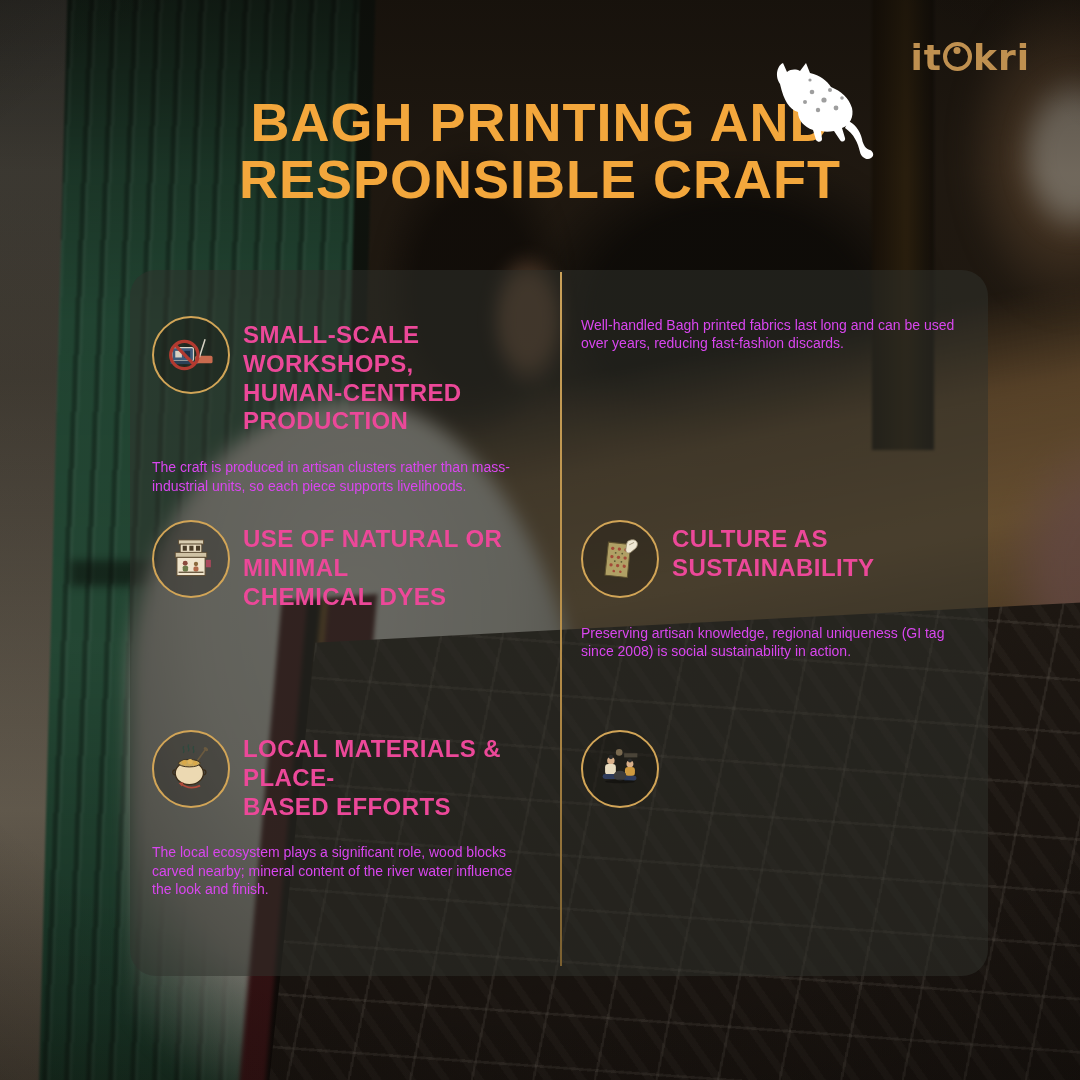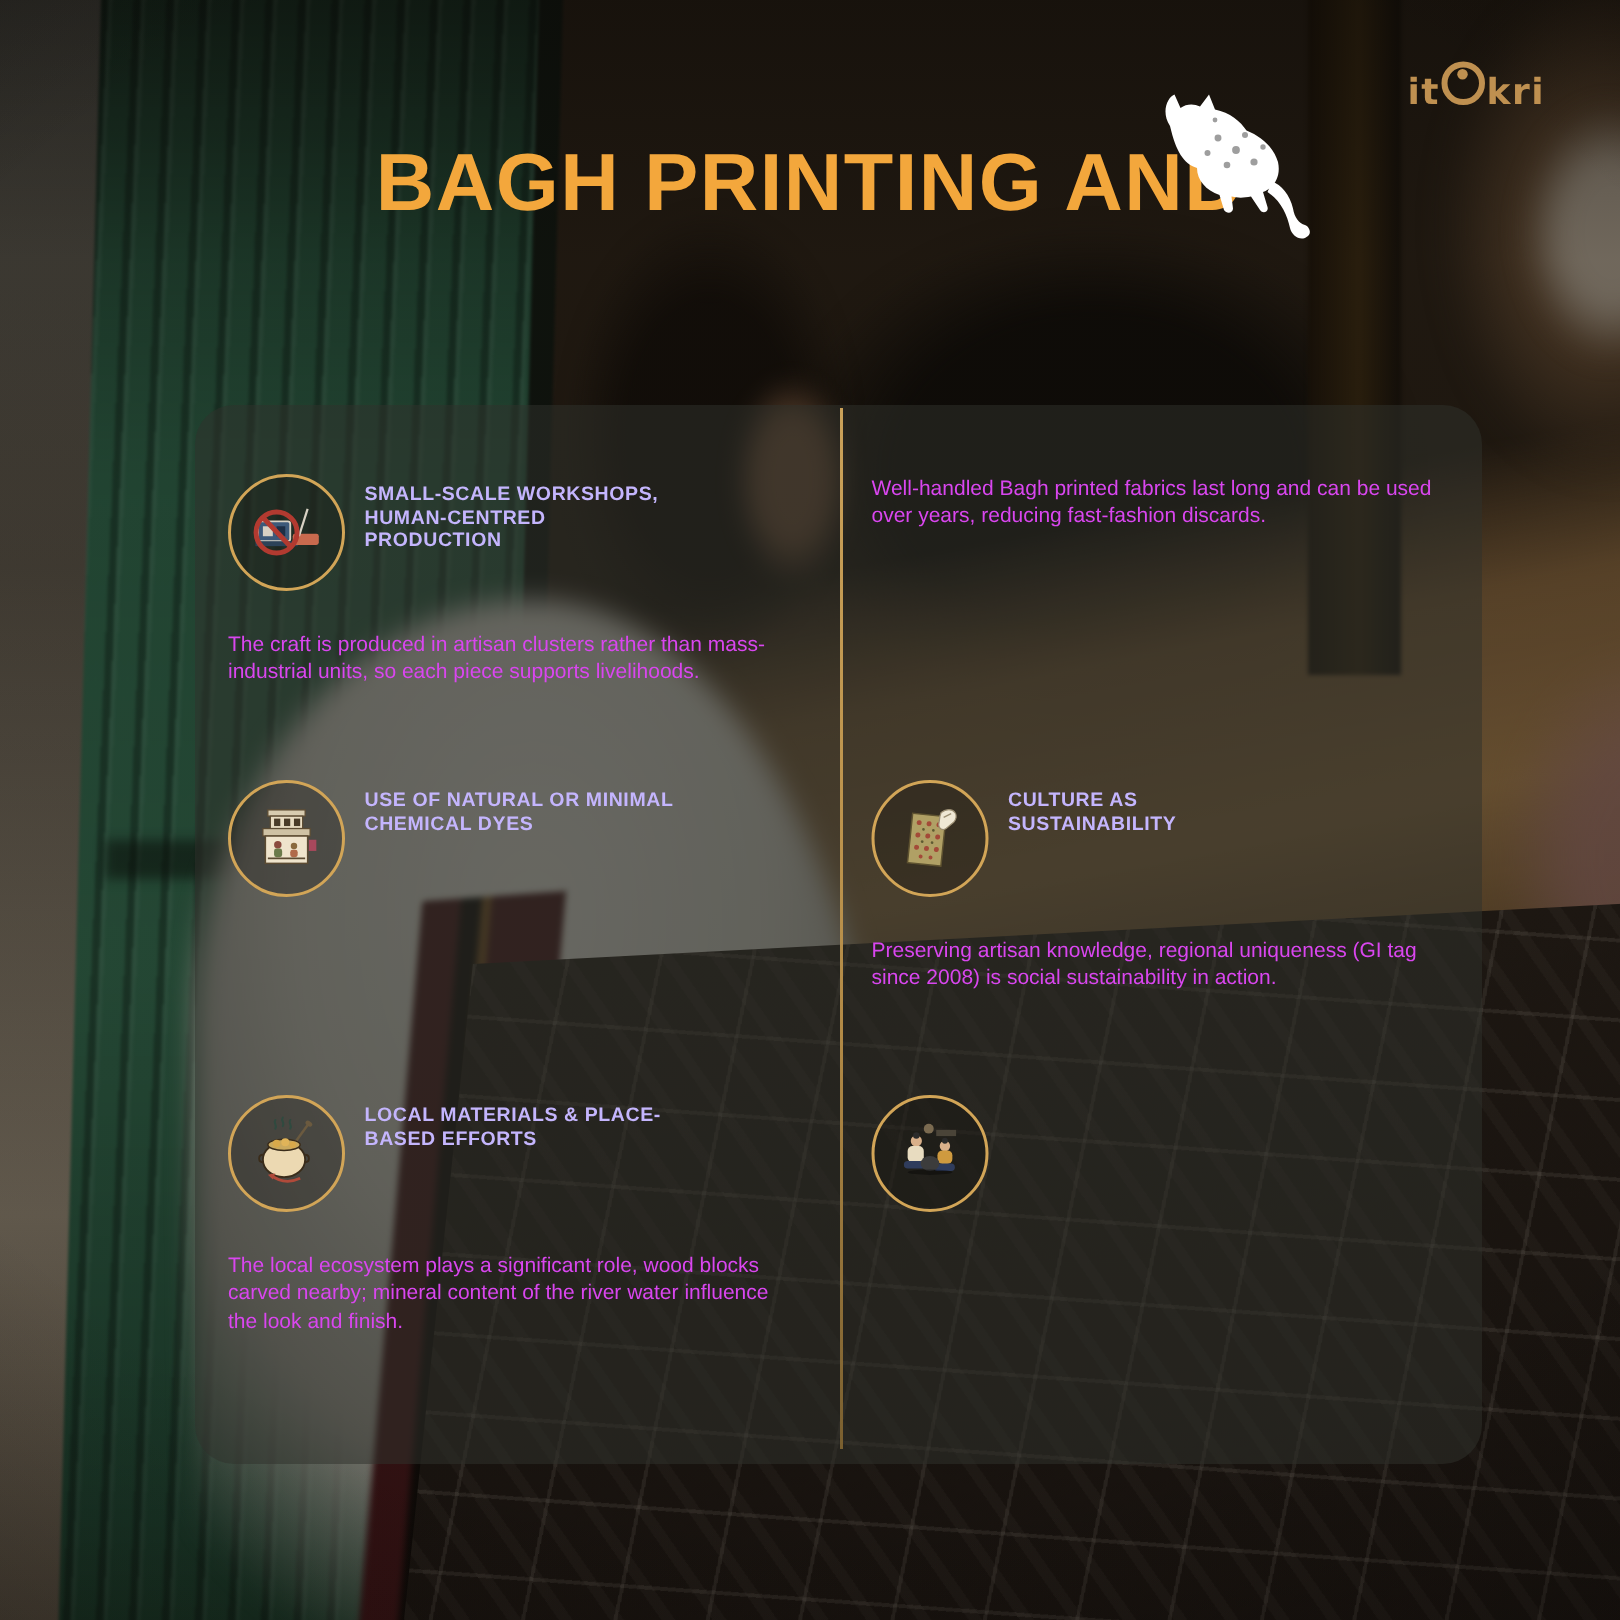--- a/index.html
+++ b/index.html
@@ -49,40 +49,40 @@
       linear-gradient(180deg,#231c16,#1b1511);
     filter:blur(.5px);}
   .fabric-border{left:255px;top:600px;width:96px;height:600px;transform:rotate(-4deg) skewX(-9deg);
     background:repeating-linear-gradient(90deg,#3f1517 0 26px,#0f0b08 26px 40px,#6d4a20 40px 47px,#3f1517 47px 78px);
     filter:blur(2px);}
   .dim{inset:0;background:
       radial-gradient(125% 95% at 50% 44%,rgba(0,0,0,0) 52%,rgba(8,6,4,.58) 100%),
       linear-gradient(180deg,rgba(8,6,4,.45) 0%,rgba(8,6,4,.18) 16%,rgba(8,6,4,.28) 100%);}
   
   .logo{position:absolute;top:40px;right:50px;z-index:3;color:#bf9050;
-    font-family:"DejaVu Sans",sans-serif;font-weight:700;font-size:24px;letter-spacing:1px;line-height:1;}
+    font-family:"DejaVu Sans",sans-serif;font-weight:700;font-size:36px;letter-spacing:1px;line-height:1;}
   .logo .o-glyph{display:inline-block;width:21px;height:21px;border:4.5px solid #bf9050;border-radius:50%;
     position:relative;top:1px;margin:0 1px;}
   .logo .o-glyph::before{content:"";position:absolute;top:1px;left:50%;transform:translateX(-50%);
     width:7px;height:7px;border-radius:50%;background:#bf9050;}
   .title{position:absolute;top:94px;left:0;width:100%;z-index:2;margin:0;text-align:center;
     color:#f3a73c;font-size:54px;font-weight:800;letter-spacing:1px;line-height:1.06;}
   .tiger{position:absolute;left:750px;top:50px;width:158px;height:120px;z-index:3;}
   
   .panel{position:absolute;left:130px;top:270px;width:858px;height:706px;z-index:2;
     background:rgba(48,50,44,.52);border-radius:26px;
     display:grid;grid-template-columns:1fr 1fr;grid-template-rows:204px 210px 1fr;
     column-gap:48px;row-gap:0;padding:46px 26px 26px 22px;box-sizing:border-box;}
   .divider{position:absolute;left:50.1%;top:2px;bottom:10px;width:2px;
     background:linear-gradient(180deg,#d3a85c 0%,#b98f48 60%,#7e6230 100%);opacity:.95;}
   .cell{min-width:0;}
   .cell-head{display:flex;align-items:flex-start;gap:13px;margin-bottom:22px;min-height:82px;}
   .icon-circle{flex:none;width:74px;height:74px;border:2px solid #d2a557;border-radius:50%;
     background:rgba(18,16,12,.28);display:flex;align-items:center;justify-content:center;}
-  .cell-title{margin:0;padding-top:5px;color:#c4b5fd;font-size:13px;font-weight:700;
+  .cell-title{margin:0;padding-top:5px;color:#ec4899;font-size:24px;font-weight:700;
     letter-spacing:.4px;line-height:1.2;white-space:pre-line;}
   .cell-body{margin:0;color:#d946ef;font-size:14px;line-height:1.32;max-width:398px;}
 </style>
 </head>
 <body>
 
 <div class="stage">
 
   <div class="bg">
     <div class="wall-left"></div>
@@ -115,21 +115,21 @@
         <circle cx="74" cy="50" r="2.6"></circle>
         <circle cx="86" cy="58" r="2.4"></circle>
       <circle cx="68" cy="60" r="2.2"></circle>
         <circle cx="55" cy="52" r="2"></circle>
         <circle cx="80" cy="40" r="2"></circle>
       <circle cx="92" cy="48" r="1.8"></circle>
         <circle cx="60" cy="30" r="1.6"></circle>
     </g>
   </svg>
 
-  <h1 class="title"><span>BAGH PRINTING AND</span><br></h1>
+  <h1 class="title"><span>BAGH PRINTING AND</span><br><span>RESPONSIBLE CRAFT</span></h1>
 
   <section class="panel">
     <div class="divider"></div>
 
     <article class="cell">
       <div class="cell-head">
         <div class="icon-circle">
           <svg viewBox="0 0 70 70" width="58" height="58">
             <rect x="12" y="26" width="26" height="16" rx="2" fill="#3d5a7a" stroke="#d8d2c4" stroke-width="1.5"></rect>
             <rect x="16" y="30" width="8" height="8" fill="#d8d2c4"></rect>

